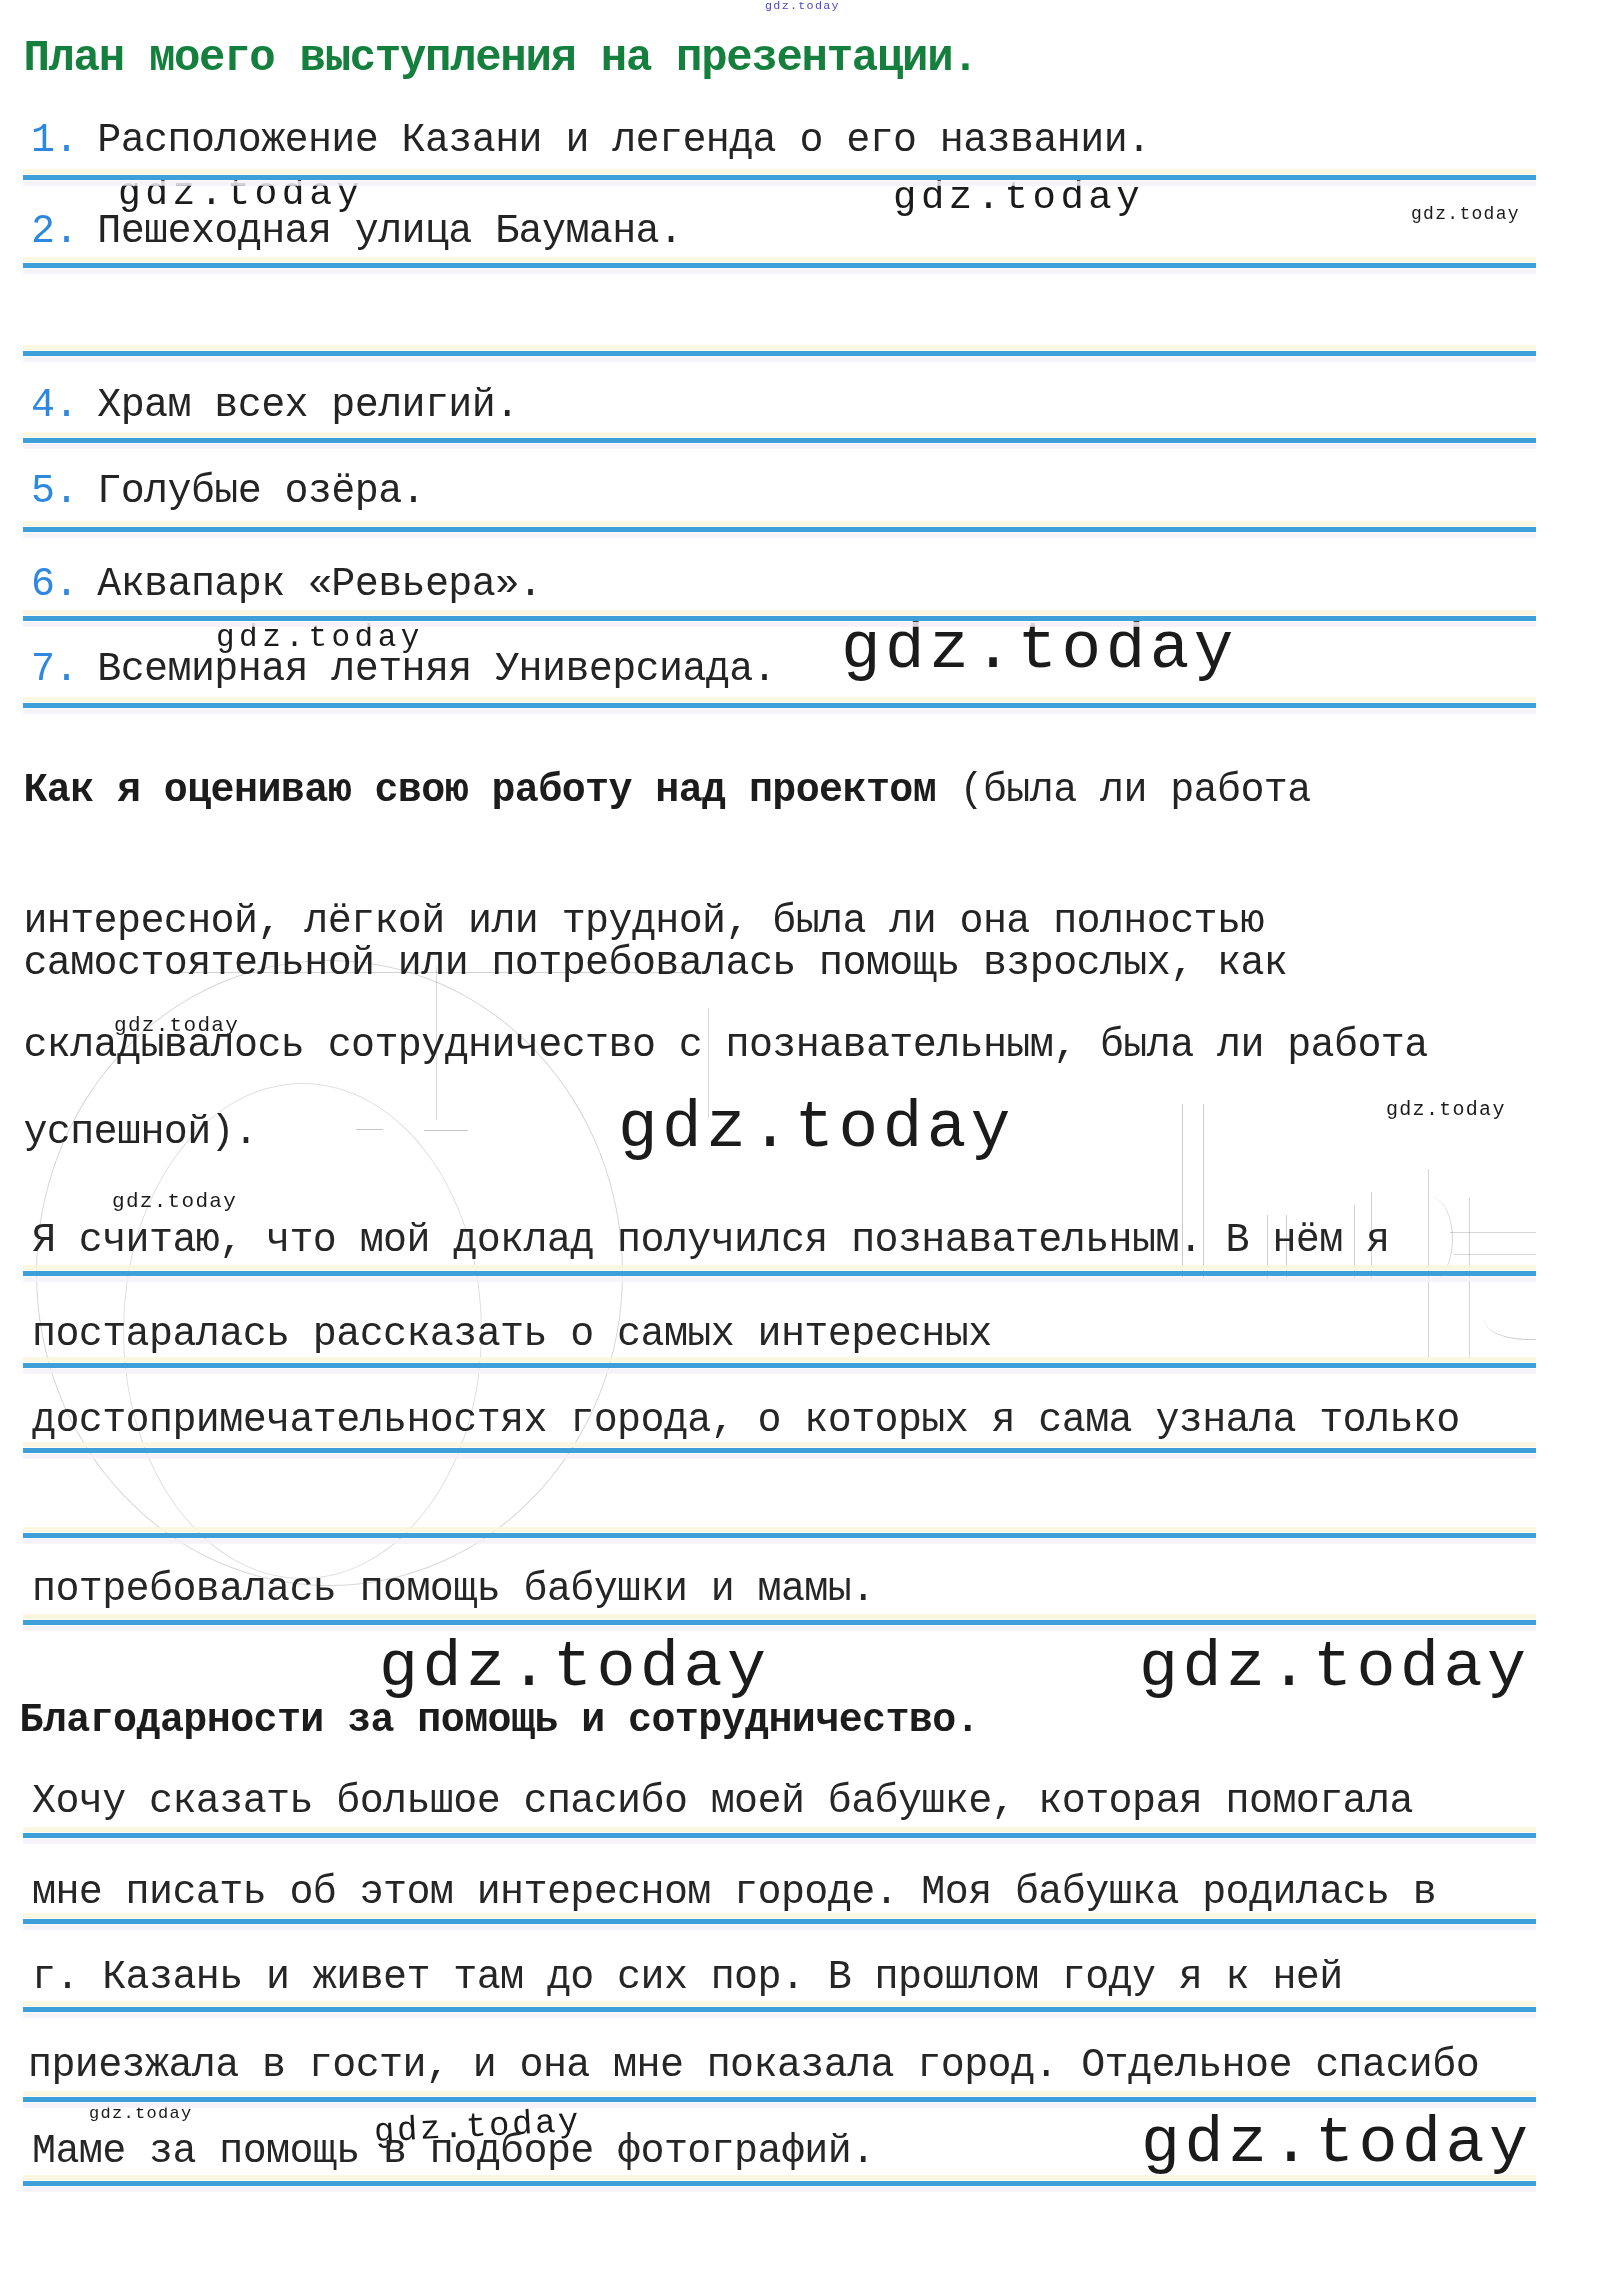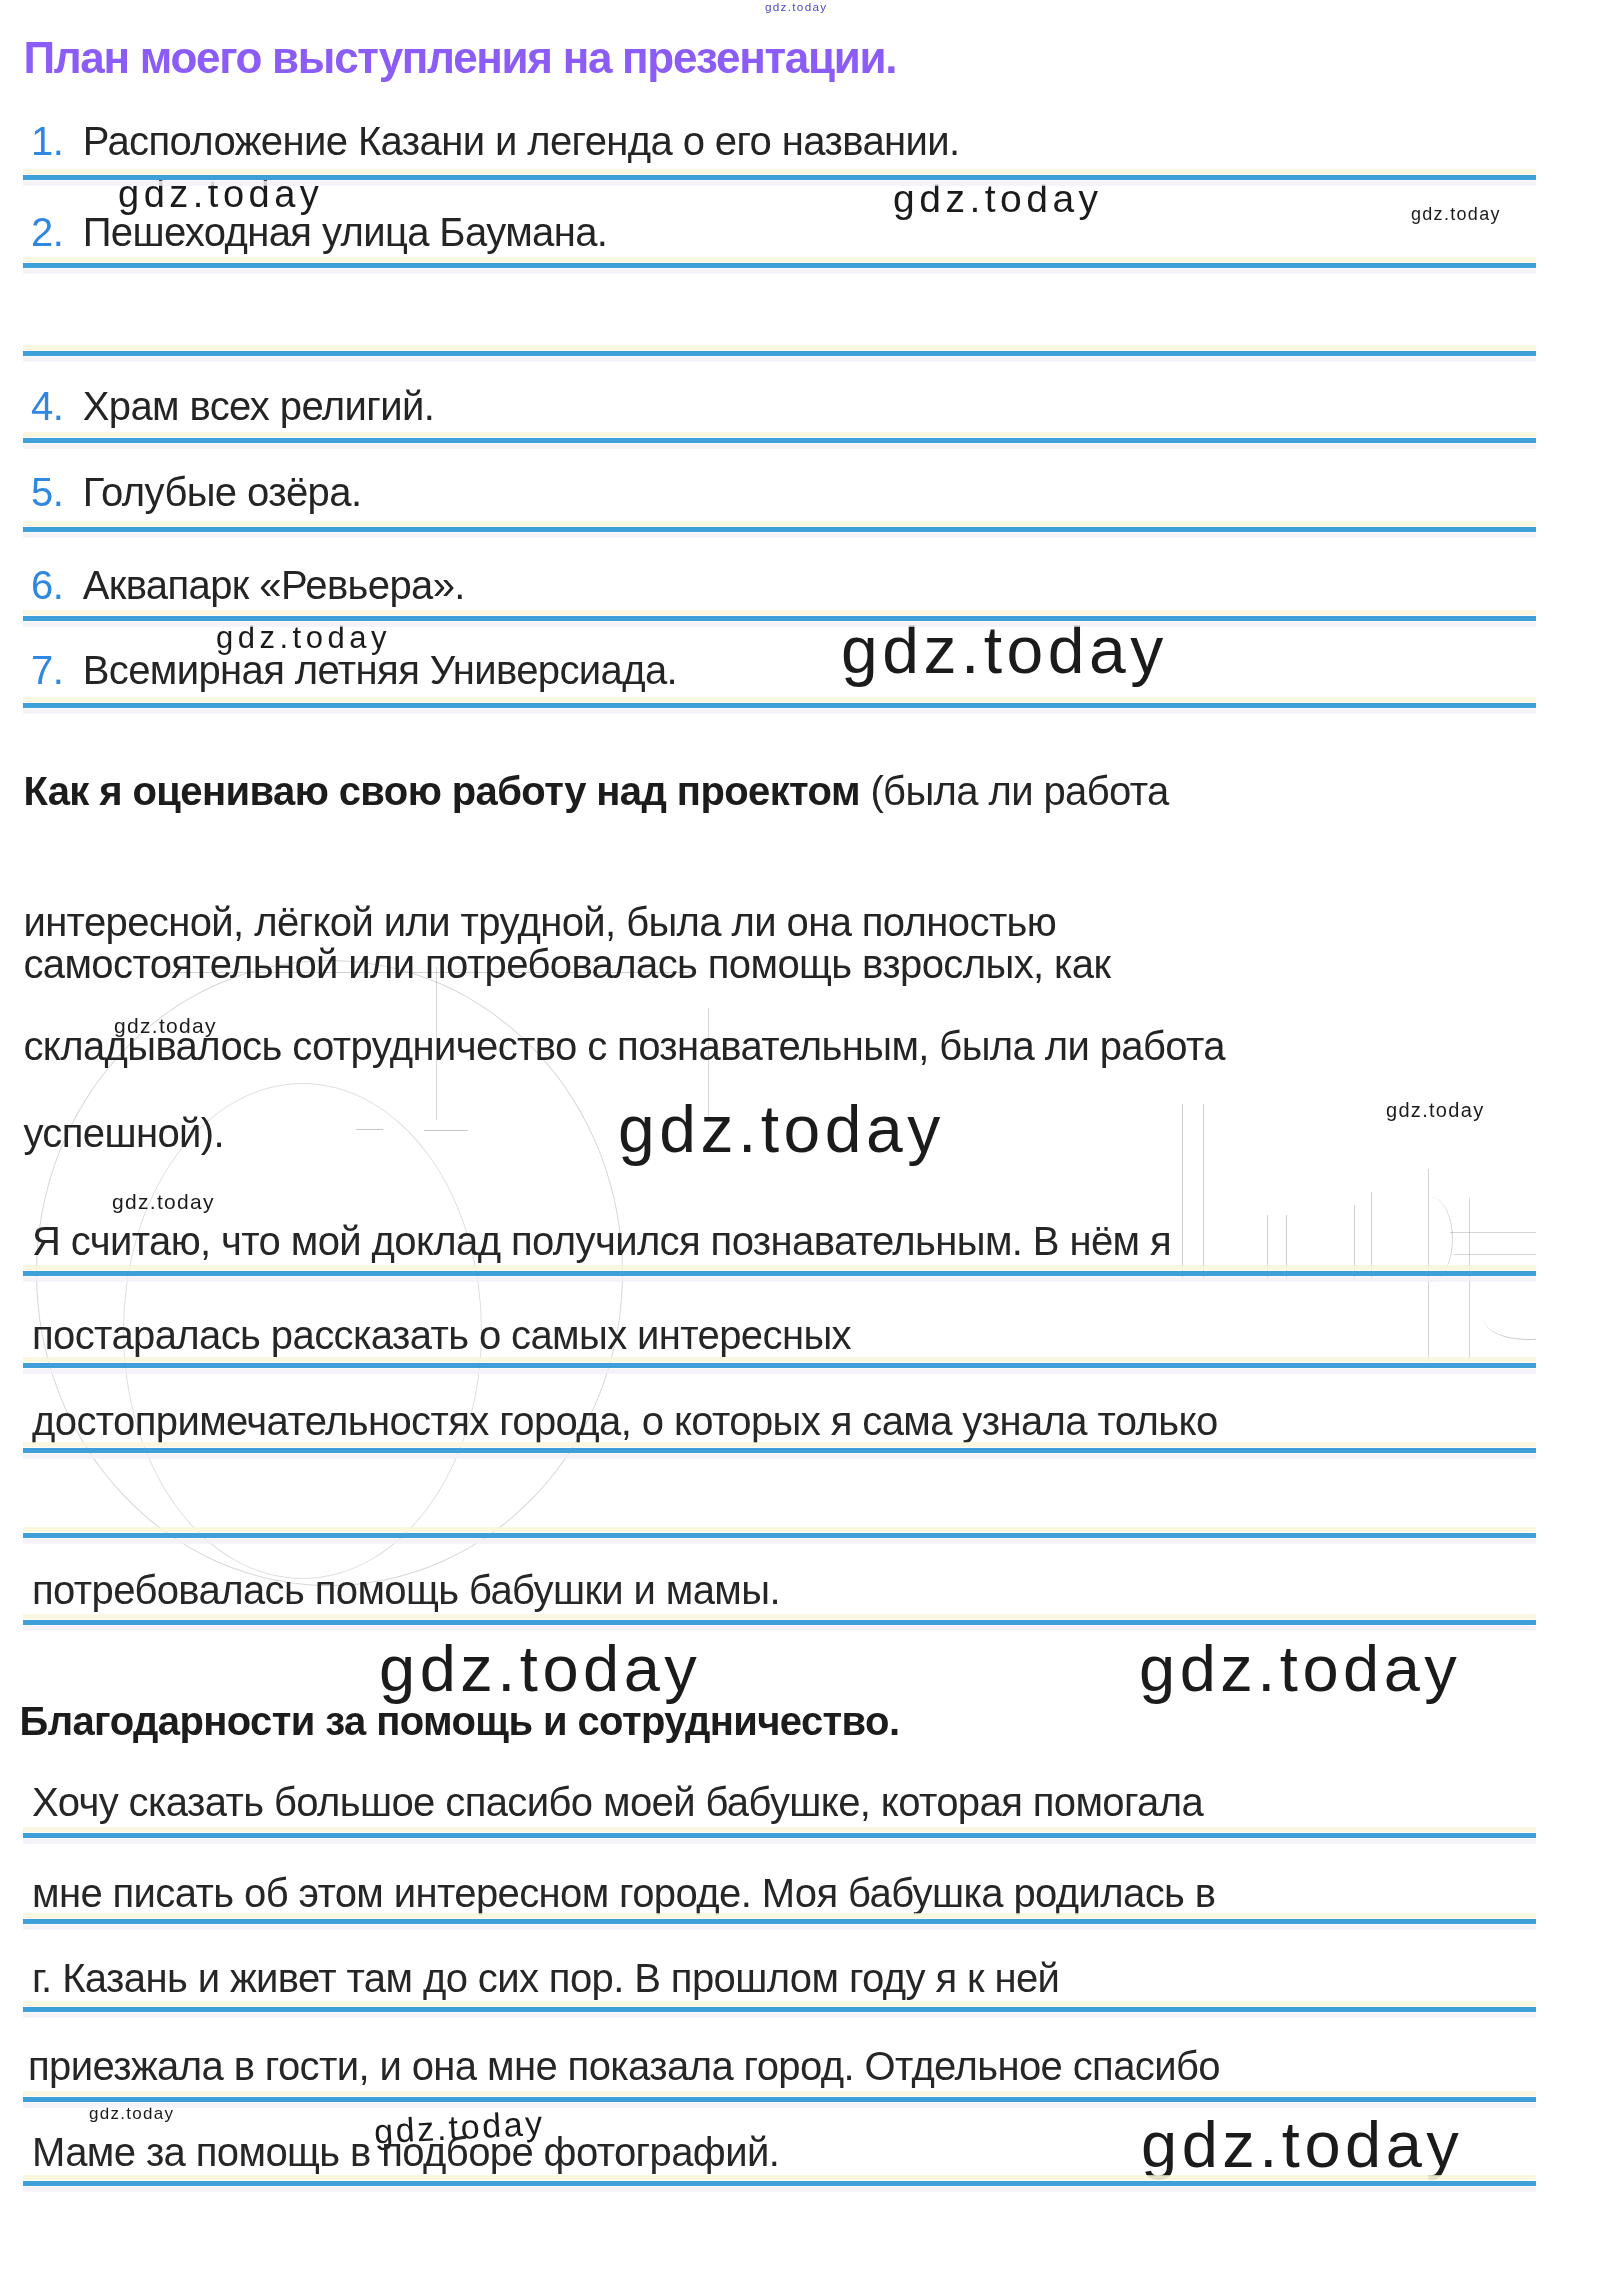--- a/index.html
+++ b/index.html
@@ -1,22 +1,22 @@
 <!DOCTYPE html>
 <html lang="ru" style="--number-blue: #2e87e0; --rule-blue: #3f9fd8; --watermark-blue: #4a4acc;font-size:10.4px"><head>
 <meta charset="utf-8">
 <title>Worksheet page</title>
 <style>
   html,body{margin:0;padding:0;background:#ffffff;}
   .page{
     position:relative;width:1536px;height:2295px;background:#ffffff;overflow:hidden;
-    font-family:Liberation Sans, sans-serif;color:#242424;
+    font-family:Liberation Mono, monospace;color:#242424;
   }
   .t{position:absolute;white-space:nowrap;line-height:1;letter-spacing:-0.6px;}
-  .title{font-weight:700;font-size:44px;letter-spacing:-1.3px;color:#8b5cf6;text-align:center;}
+  .title{font-weight:700;font-size:44px;letter-spacing:-1.3px;color:#15803d;text-align:center;}
   .item{font-size:40px;}
   .item .num{color:var(--number-blue,#2e87e0);margin-right:19.5px;}
   .hline{font-size:40px;}
   .bold{font-weight:700;color:#1c1c1c;}
   .ans{font-size:40px;color:#262626;}
   .rule{
     position:absolute;left:23px;width:1568px;height:4.5px;
     background:var(--rule-blue,#3f9fd8);
     box-shadow:0 -5.8px 0 0 rgba(251,245,219,0.9), 0 5.8px 0 0 rgba(243,241,248,0.85);
   }

